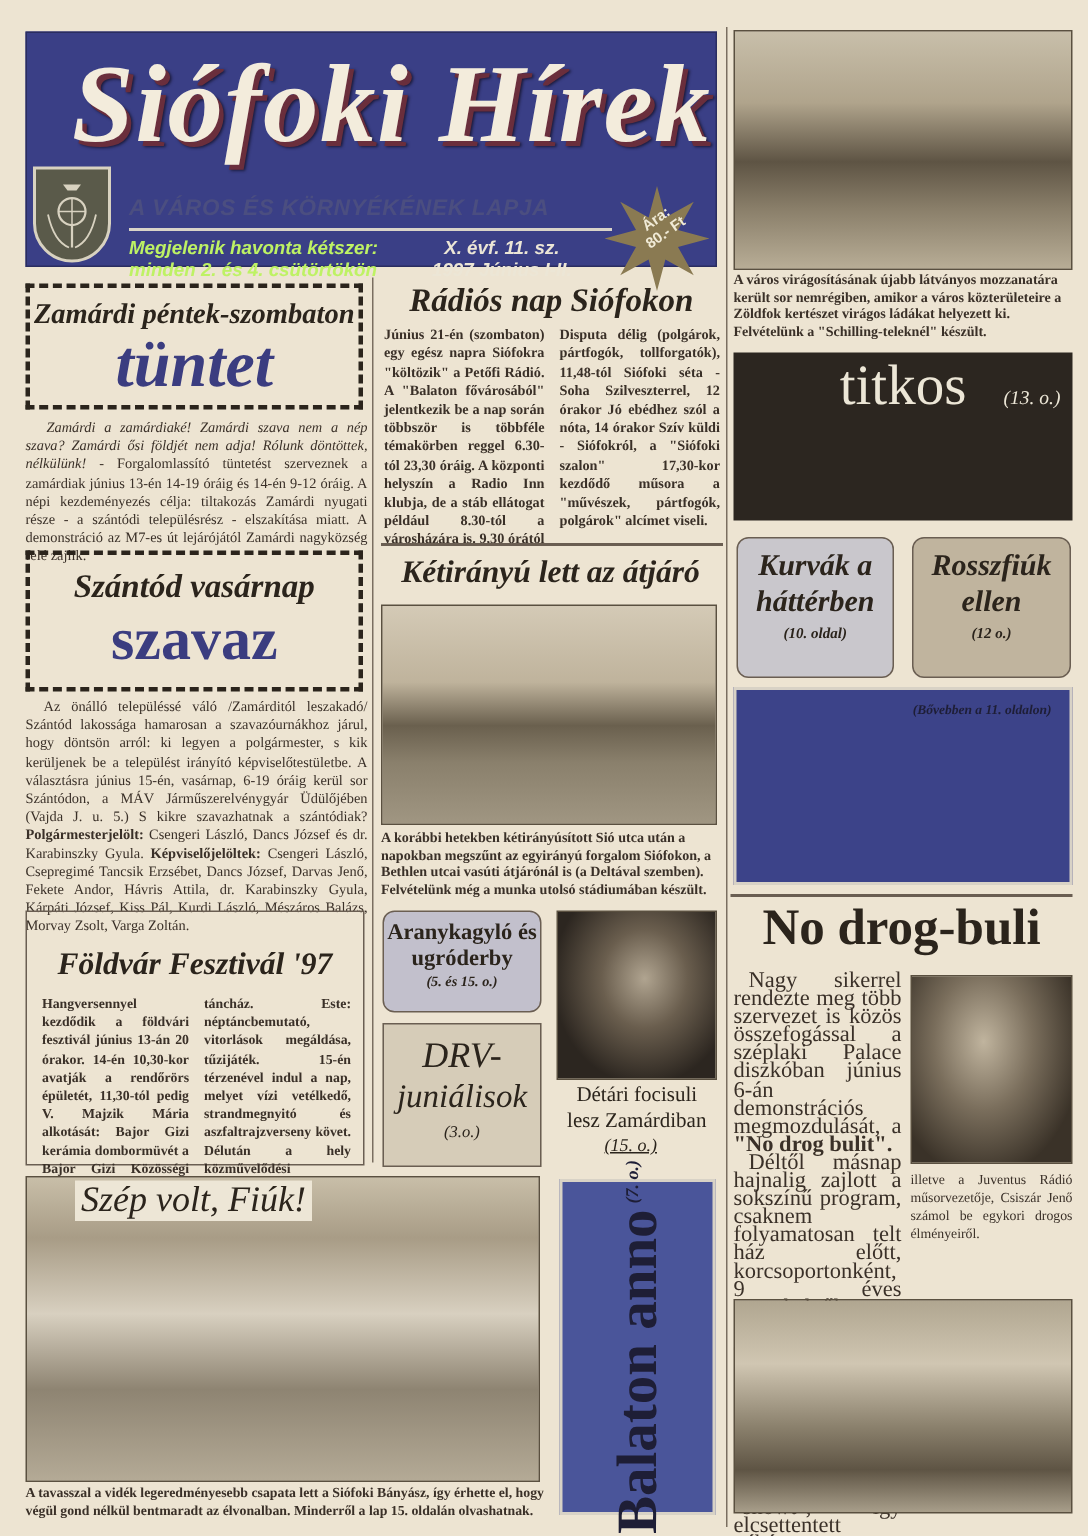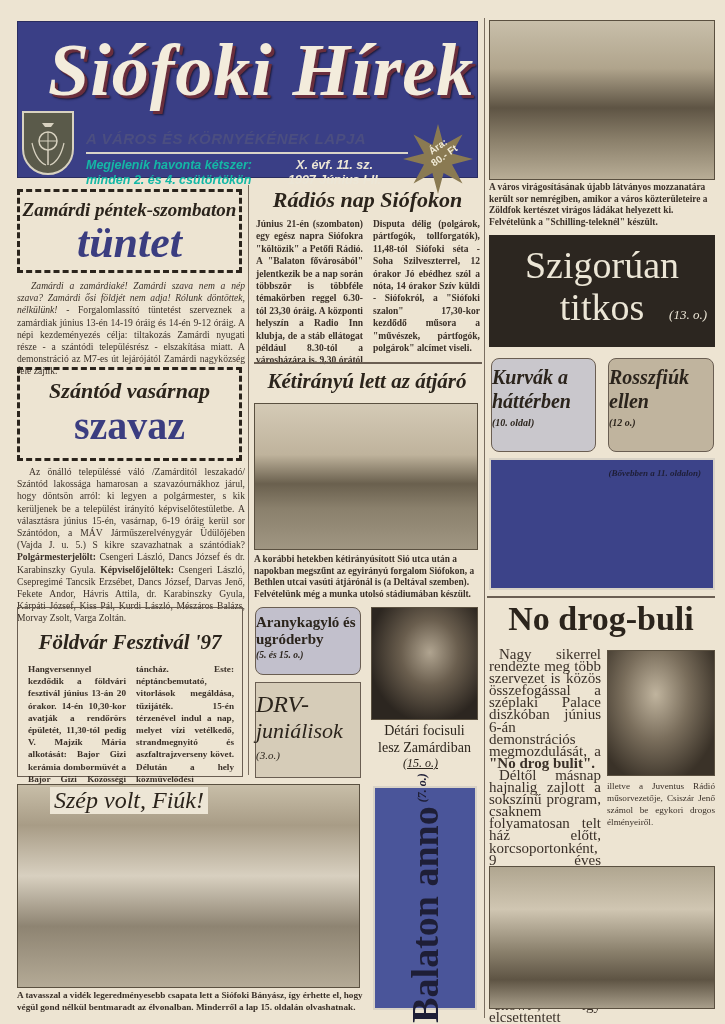--- a/index.html
+++ b/index.html
@@ -37,21 +37,21 @@
     font-family: "Liberation Sans", sans-serif;
     font-weight: bold; font-style: italic; font-size: 15px;
     color: #4b4e80; letter-spacing: 0.5px;
     white-space: nowrap;
   }
   .mast-rule { left: 68px; top: 130px; width: 322px; height: 2px; background: #d9d4c8; }
   .mast-info1 {
     left: 68px; top: 136px;
     font-family: "Liberation Sans", sans-serif;
     font-weight: bold; font-style: italic; font-size: 12.5px;
-    color: #14b8a6; line-height: 15px;
+    color: #bef264; line-height: 15px;
   }
   .mast-info2 {
     left: 270px; top: 136px;
     font-family: "Liberation Sans", sans-serif;
     font-weight: bold; font-style: italic; font-size: 12.5px;
     color: #ece6d6; line-height: 15px; text-align: center;
   }
   .mast-star {
     left: 385px; top: 102px; width: 70px; height: 70px;
     background: #8a7a52;
@@ -84,21 +84,21 @@
   .col2 { column-count: 2; column-gap: 10px; }
 
   .photo {
     background: linear-gradient(180deg, #bdb29a 0%, #8f8470 45%, #6a604e 70%, #9a8f78 100%);
     border: 1px solid #5a5040;
   }
   .caption {
     font-family: "Liberation Serif", serif; font-weight: bold; font-size: 9.4px; line-height: 11.6px; color: #3a3028;
   }
   .teaser {
-    border: 1.5px solid #6a5e52; border-radius: 8px; text-align: left;
+    border: 1.5px solid #6a5e52; border-radius: 8px; text-align: center;
     font-family: "Liberation Serif", serif; font-weight: bold; font-style: italic; color: #2b241c;
   }
   .vline { width: 1px; background: #7a6e60; }
 </style>
 </head>
 <body>
 
 <div class="abs masthead">
   <div class="abs mast-title">Siófoki Hírek</div>
   <div class="abs mast-crest">
@@ -158,21 +158,20 @@
 <div class="abs" style="left:254px; top:362px; width:228px; height:2px; background:#6a5e52;"></div>
 
 <div class="abs hl-serif" style="left:252px; top:369px; width:230px; text-align:center; font-size:21px;">Kétirányú lett az átjáró</div>
 <div class="abs photo" style="left:254px; top:403px; width:224px; height:147px; background:linear-gradient(180deg,#d4cab6 0%,#bfb39c 35%,#6a604e 55%,#8a806c 72%,#a09682 100%);"></div>
 <div class="abs caption" style="left:254px; top:554px; width:226px;">A korábbi hetekben kétirányúsított Sió utca után a napokban megszűnt az egyirányú forgalom Siófokon, a Bethlen utcai vasúti átjárónál is (a Deltával szemben). Felvételünk még a munka utolsó stádiumában készült.</div>
 
 <div class="abs photo" style="left:489px; top:20px; width:226px; height:160px; background:linear-gradient(180deg,#c8bfaa 0%,#b0a48c 30%,#5e5444 55%,#8a7f6a 75%,#b8ad96 100%);"></div>
 <div class="abs caption" style="left:489px; top:182px; width:226px;">A város virágosításának újabb látványos mozzanatára került sor nemrégiben, amikor a város közterületeire a Zöldfok kertészet virágos ládákat helyezett ki. Felvételünk a "Schilling-teleknél" készült.</div>
 
 <div class="abs" style="left:489px; top:235px; width:226px; height:112px; background:#2c2620; text-align:center;">
-  <div class="hl-serif" style="color:#ece6d6; font-size:38px; font-style:normal; font-weight:normal; margin-top:10px; line-height:40px;">Szigorúan</div>
   <div style="position:relative; height:42px;">
     <span class="hl-serif" style="color:#ece6d6; font-size:38px; font-style:normal; font-weight:normal;">titkos</span>
     <span class="hl-serif" style="position:absolute; right:8px; bottom:4px; color:#ece6d6; font-size:13px; font-weight:normal;">(13. o.)</span>
   </div>
 </div>
 
 <div class="abs teaser" style="left:491px; top:358px; width:105px; height:94px; background:#c9c7cc;">
   <div style="font-size:20px; margin-top:6px; line-height:24px;">Kurvák a</div>
   <div style="font-size:20px; line-height:24px;">háttérben</div>
   <div style="font-size:10px; margin-top:4px;">(10. oldal)</div>

